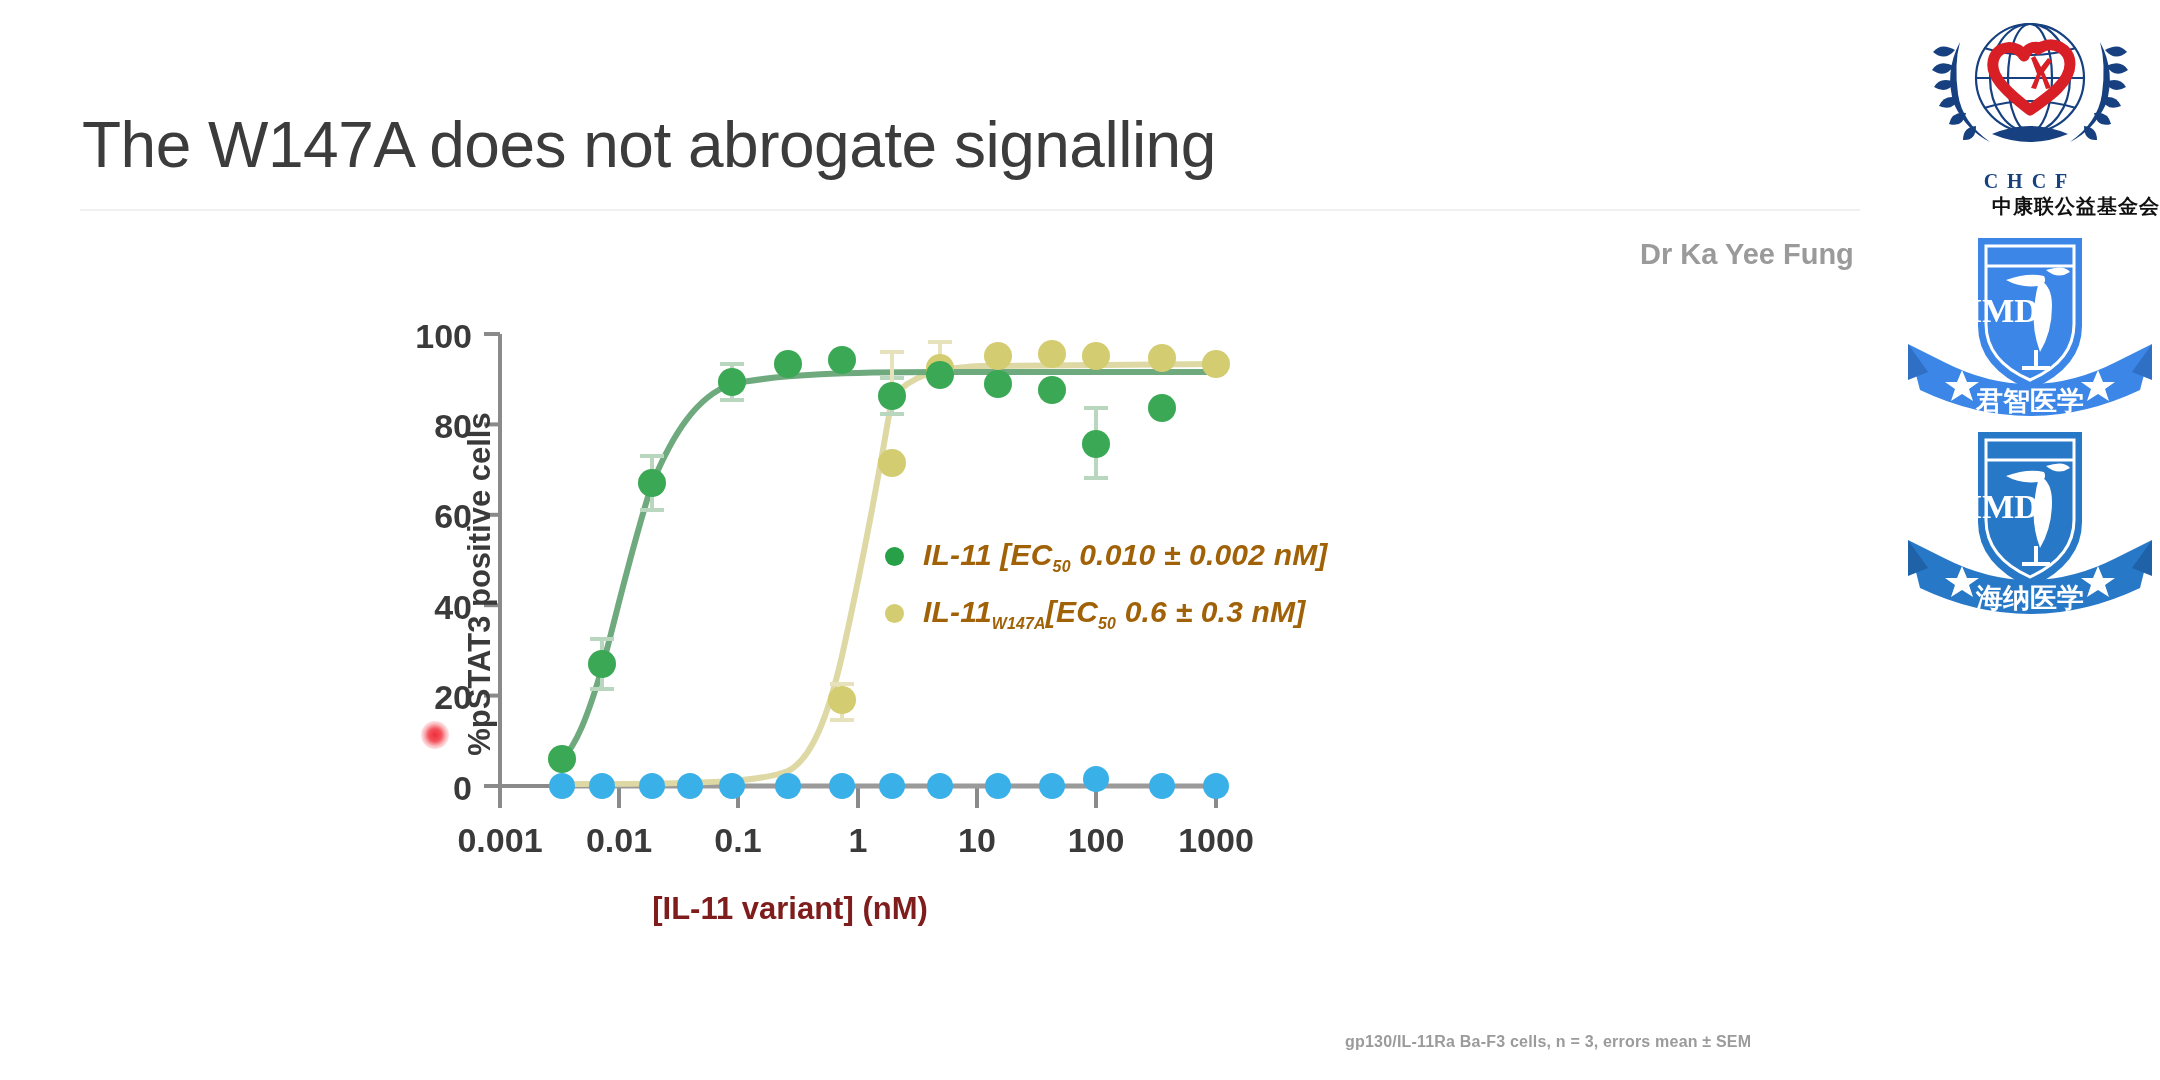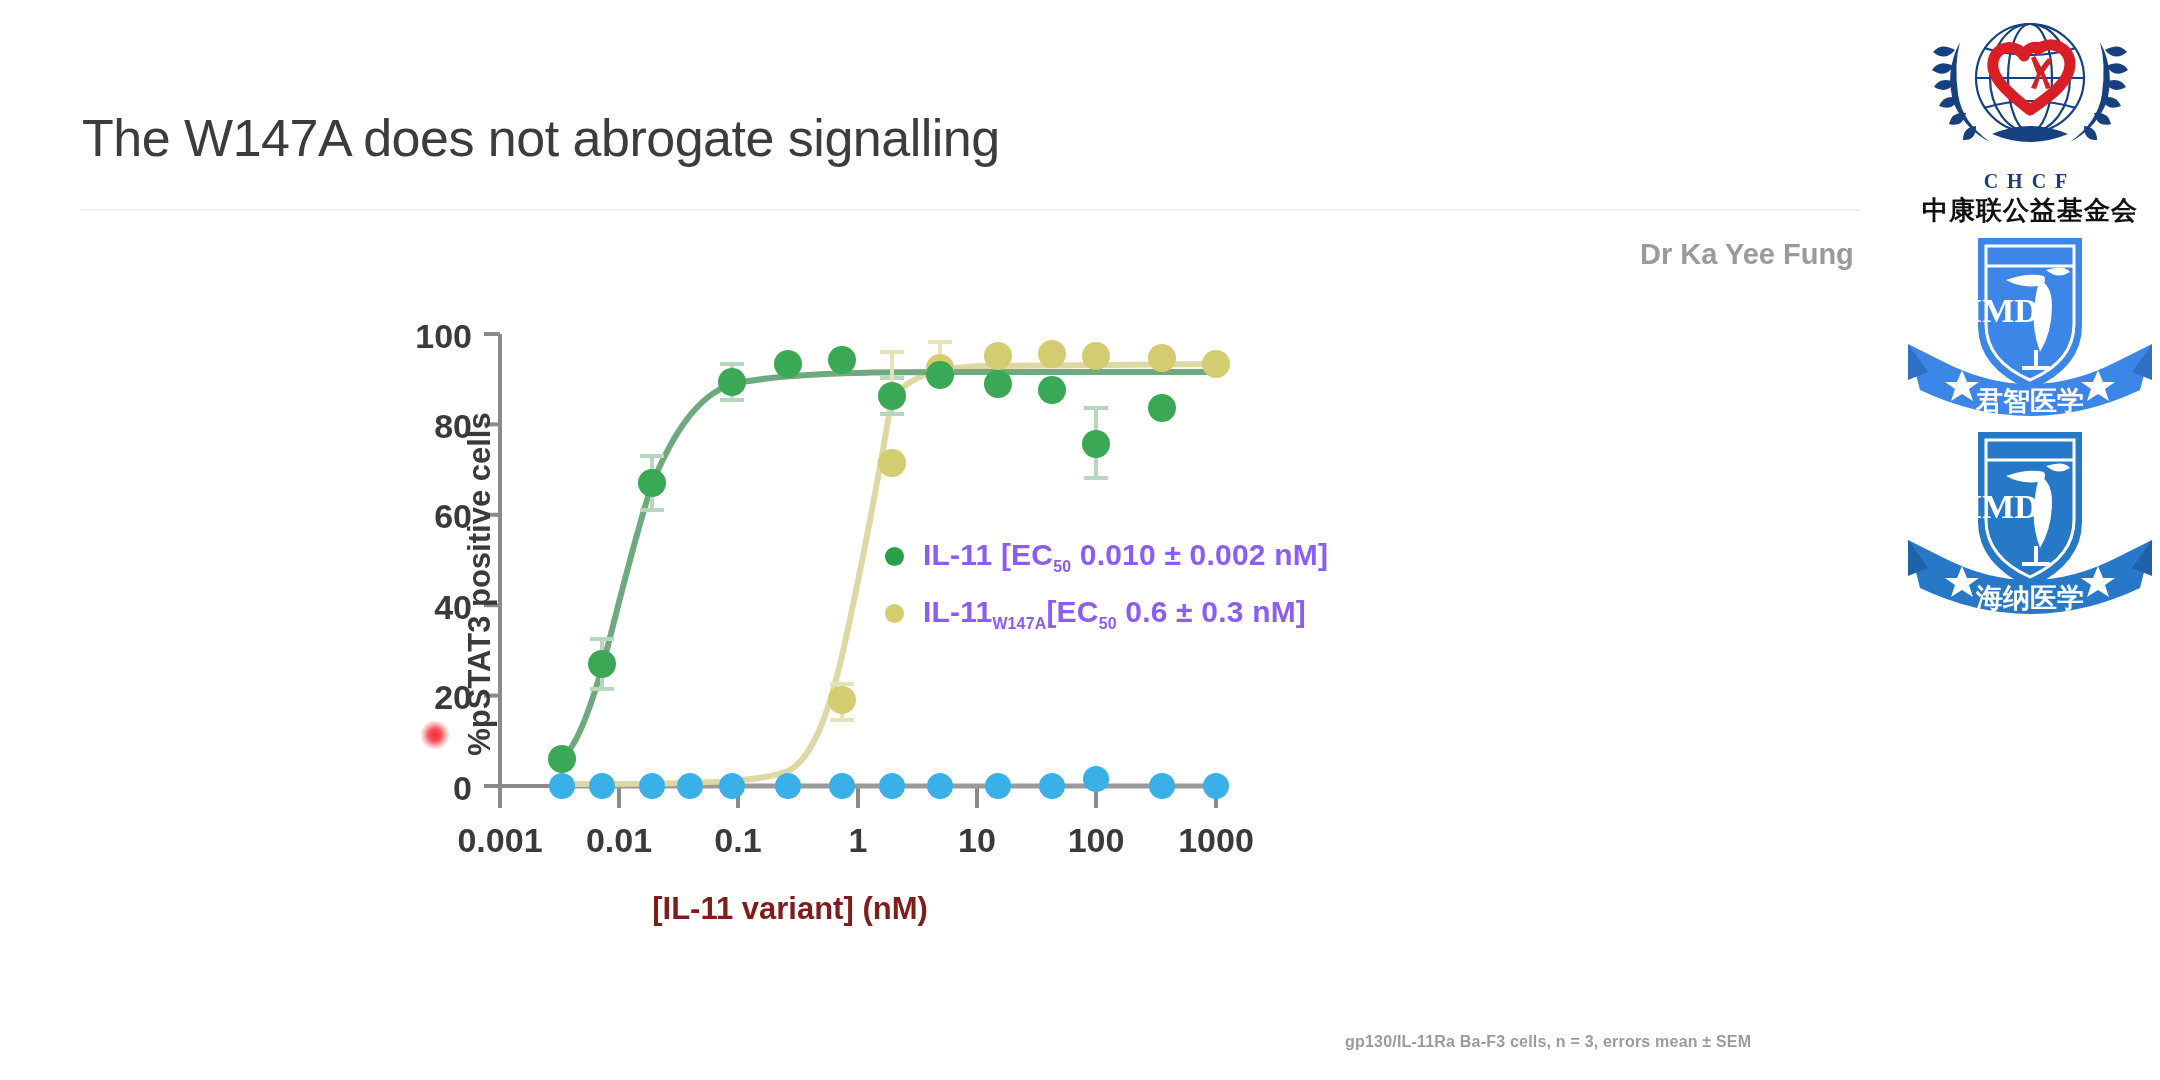--- a/index.html
+++ b/index.html
@@ -7,21 +7,21 @@
     width:2160px;height:1080px;
     background:#ffffff;
     font-family:"Liberation Sans",sans-serif;
     overflow:hidden;position:relative;
   }
   #slide{position:absolute;left:0;top:0;width:2160px;height:1080px;background:#fff;}
 
   
   #title{
     position:absolute;left:82px;top:108px;
-    font-size:52px;color:#3c3c3c;font-weight:400;
+    font-size:64px;color:#3c3c3c;font-weight:400;
     letter-spacing:-0.5px;white-space:nowrap;
   }
   #title-rule{
     position:absolute;left:80px;top:209px;width:1780px;height:2px;
     background:#f0f0f0;
   }
 
   
   #author{
     position:absolute;left:1640px;top:238px;
@@ -50,41 +50,41 @@
   }
   #xlab{
     position:absolute;left:60px;top:575px;width:700px;text-align:center;
     font-size:31px;color:#7f1d1d;font-weight:600;white-space:nowrap;
   }
 
   
   #legend{position:absolute;left:885px;top:528px;}
   .legend-row{display:flex;align-items:center;height:57px;white-space:nowrap;}
   .legend-dot{width:19px;height:19px;border-radius:50%;margin-right:19px;flex:none;}
-  .legend-text{font-size:30px;color:#8b5cf6;font-weight:600;letter-spacing:0.2px;}
+  .legend-text{font-size:30px;color:#a16207;font-weight:600;letter-spacing:0.2px;font-style:italic;}
   .legend-text sub{font-size:0.53em;font-weight:700;}
 
   
   #laser{
     position:absolute;left:421px;top:721px;width:28px;height:28px;border-radius:50%;
     background:radial-gradient(circle,#ef2d3c 0%,#f4525c 32%,rgba(244,120,128,0.45) 58%,rgba(250,200,205,0.10) 80%,rgba(255,255,255,0) 100%);
   }
 
   
   #logos{position:absolute;left:1900px;top:0px;width:260px;height:650px;}
   .logo{position:absolute;left:0;width:260px;}
   #logo-chcf{top:6px;height:210px;}
   #logo-imd1{top:222px;height:205px;}
   #logo-imd2{top:414px;height:215px;}
   .logo-label-en{
     text-align:center;font-size:20px;letter-spacing:9px;color:#16407f;
     font-weight:700;font-family:"Liberation Serif",serif;
   }
   .logo-label-cn{
-    text-align:center;font-size:26px;color:#111111;font-weight:700;letter-spacing:1px;
+    text-align:right;font-size:20px;color:#111111;font-weight:700;letter-spacing:1px;
   }
 </style>
 </head>
 <body>
 
 <div id="slide">
 
   <div id="title">The W147A does not abrogate signalling</div>
   <div id="title-rule"></div>
 

